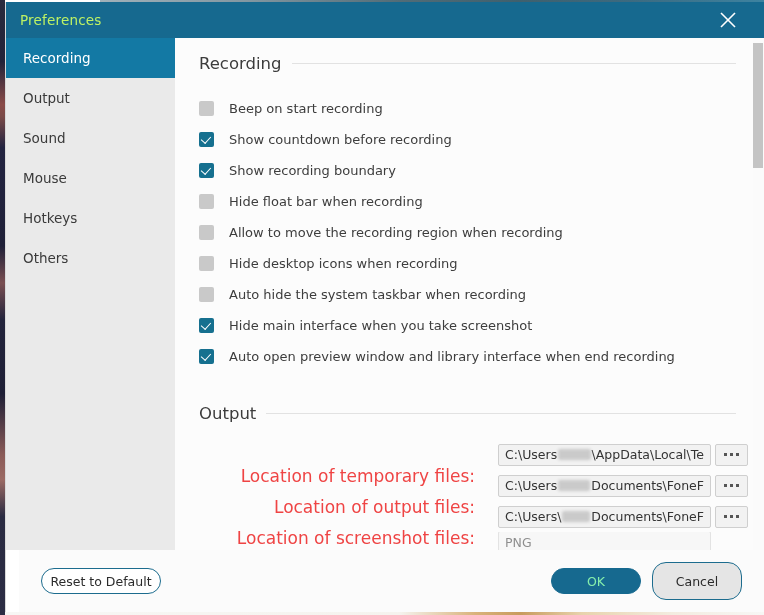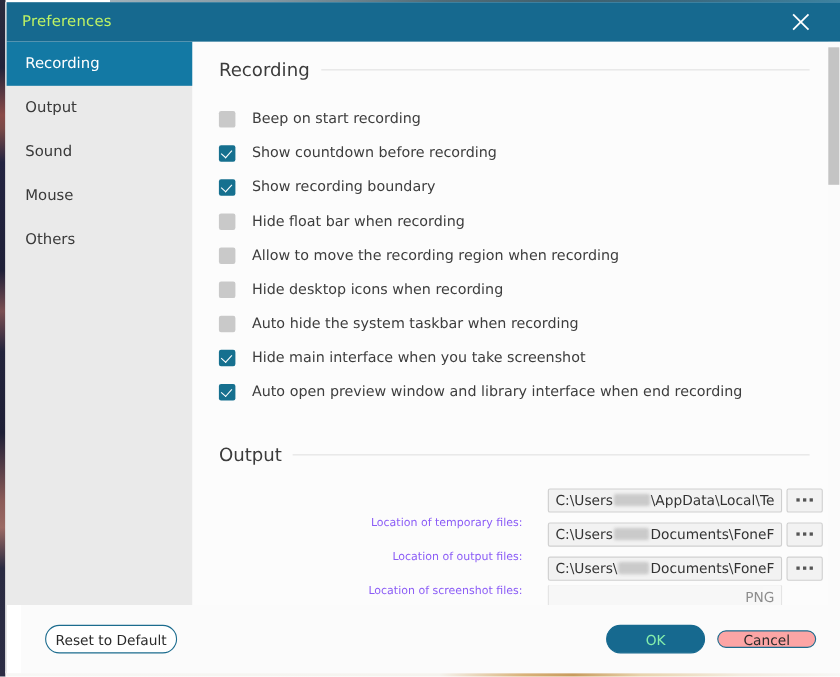--- a/index.html
+++ b/index.html
@@ -100,21 +100,21 @@
     transform: rotate(42deg);
   }
   .cb-label { margin-left: 15px; font-size: 13px; color: #3d3d3d; white-space: nowrap; }
 
   
   #output-section { margin-top: 32px; }
   #path-rows { margin-top: 16px; }
   .path-row { display: flex; align-items: center; height: 31px; }
   .path-label {
     width: 286px; flex: 0 0 286px; text-align: right; padding-right: 10px;
-    font-size: 10px; color: #8b5cf6; white-space: nowrap; margin-top: 42px;
+    font-size: 17px; color: #ef4444; white-space: nowrap; margin-top: 42px;
   }
   .path-input {
     flex: 0 0 213px; width: 213px; height: 22px;
     border: 1px solid #cfcfcf; background: #f2f2f2; border-radius: 2px;
     display: flex; align-items: center; padding: 0 6px; overflow: hidden;
     font-size: 12.5px; color: #333333; white-space: nowrap; margin-left: 13px;
   }
   .path-input .redacted {
     display: inline-block; height: 11px; border-radius: 2px;
     background: #c6c6c6; vertical-align: middle; margin: 0 1px;
@@ -128,21 +128,21 @@
   }
   .dots-btn i { width: 3px; height: 3px; background: #555; display: block; }
   .folder-btn {
     flex: 0 0 24px; width: 24px; height: 22px; margin-left: 10px;
     display: flex; align-items: center; justify-content: center; cursor: pointer;
   }
 
   
   .path-row.clipped { height: 20px; overflow: hidden; opacity: .55; }
   .path-row.clipped .path-label { filter: blur(1.4px); }
-  .path-row.clipped .path-input { background: #f4f4f4; filter: blur(.4px); justify-content: flex-end; }
+  .path-row.clipped .path-input { background: #f4f4f4; filter: blur(.4px); }
 
   
   #scrollbar-track {
     position: absolute; right: 0; top: 0; width: 11px; bottom: 0;
     background: #fbfbfb;
   }
   #scrollbar-thumb {
     position: absolute; right: 1px; top: 5px; width: 10px; height: 125px;
     background: #c4c4c4; cursor: pointer;
   }
@@ -158,21 +158,21 @@
     border-radius: 14px; font-size: 12.5px; cursor: pointer;
     display: inline-flex; align-items: center; justify-content: center;
     user-select: none;
   }
   #reset-btn {
     width: 120px; height: 26px; border: 1px solid #1c6c8e;
     background: #ffffff; color: #2b2b2b;
   }
   #footer-right { margin-left: auto; display: flex; align-items: center; gap: 11px; }
   #ok-btn { width: 90px; height: 26px; background: #16698f; color: #86efac; border: 1px solid #16698f; }
-  #cancel-btn { width: 90px; height: 16px; background: #fca5a5; color: #2b2b2b; border: 1px solid #1c6c8e; }
+  #cancel-btn { width: 90px; height: 38px; background: #e5e5e5; color: #2b2b2b; border: 1px solid #1c6c8e; }
 </style>
 </head>
 <body>
 
 <div id="desktop-backdrop"></div>
 <div id="top-artifact-strip"></div>
 <div id="left-edge-strip"></div>
 <div id="bottom-artifact-strip"></div>
 
 <div id="dialog">
@@ -196,20 +196,23 @@
       <div class="nav-item">
         <span>Output</span>
       </div>
       <div class="nav-item">
         <span>Sound</span>
       </div>
       <div class="nav-item">
         <span>Mouse</span>
       </div>
       <div class="nav-item">
+        <span>Hotkeys</span>
+      </div>
+      <div class="nav-item">
         <span>Others</span>
       </div>
     </div>
 
     <div id="content-wrap">
       <div id="content">
 
         <div class="section-head">
           <span class="title">Recording</span>
           <span class="rule"></span>

